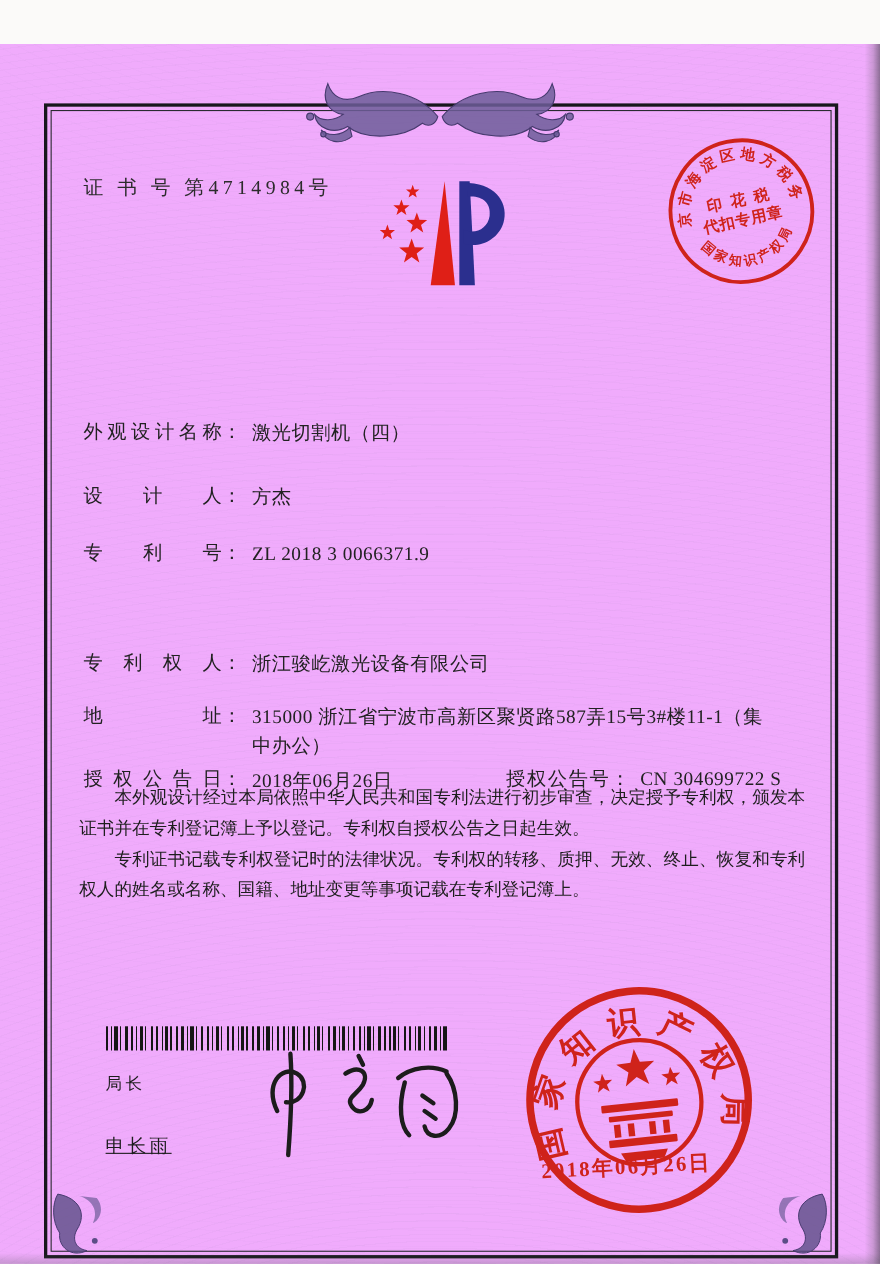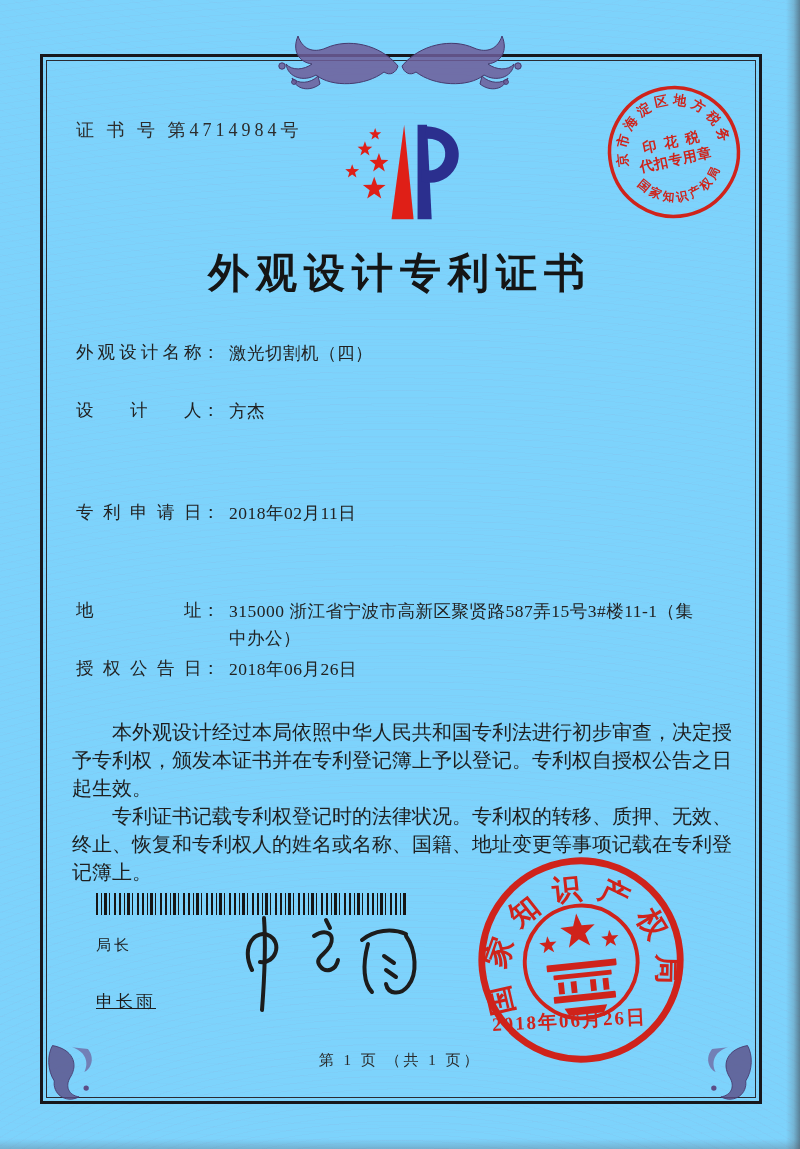--- a/index.html
+++ b/index.html
@@ -2,21 +2,21 @@
 <html style="--seal-red: #cf231b; --logo-red: #df1f17; --logo-blue: #2b2f8e; --ornament-purple: #5b4d86; --ink: #222222;"><head>
 <meta charset="utf-8">
 <style>
   html,body{margin:0;padding:0;}
   body{
     width:800px;height:1149px;position:relative;overflow:hidden;
     background:#fbfaf9;
     font-family:"Liberation Serif","DejaVu Serif",serif;
     color:#222;
   }
-  .page{position:absolute;inset:0;background:#7dd3fc;}
+  .page{position:absolute;inset:0;background:#f0abfc;margin-top:40px;}
   
   .waves{
     position:absolute;inset:0;pointer-events:none;opacity:.55;
     background-image:
       repeating-radial-gradient(ellipse 140% 70% at 50% 128%, rgba(160,135,185,.10) 0 1.4px, transparent 1.4px 9px),
       repeating-radial-gradient(ellipse 150% 75% at 50% -30%, rgba(160,135,185,.07) 0 1.4px, transparent 1.4px 11px);
   }
   .scan-edge-right{position:absolute;top:0;right:0;width:14px;height:100%;
     background:linear-gradient(90deg,transparent,rgba(90,90,95,.25) 55%,rgba(60,60,66,.55));}
   .scan-edge-bottom{position:absolute;left:0;bottom:0;width:100%;height:10px;
@@ -41,22 +41,22 @@
   .title{position:absolute;left:0;top:246px;width:100%;text-align:center;
     font-size:41px;font-weight:700;letter-spacing:7px;color:#151515;}
 
   .field-row{position:absolute;left:76px;width:656px;font-size:17.5px;letter-spacing:.5px;color:#222;}
   .flabel{display:inline-block;width:126px;text-align:justify;text-align-last:justify;vertical-align:top;}
   .colon{margin-right:9px;vertical-align:top;}
   .fvalue{display:inline-block;vertical-align:top;max-width:478px;line-height:27px;}
   .pair2{position:absolute;left:384px;top:0;white-space:nowrap;}
   .flabel2{letter-spacing:1.5px;}
 
-  .paras{position:absolute;left:72px;top:720px;width:660px;font-size:20px;line-height:28px;
-    text-align:justify;color:#1e1e1e;font-family:Liberation Mono, monospace;}
+  .paras{position:absolute;left:72px;top:672px;width:660px;font-size:16px;line-height:28px;
+    text-align:justify;color:#1e1e1e;}
   .paras p{margin:0;text-indent:2em;}
 
   .barcode{position:absolute;left:96px;top:893px;width:312px;height:22px;
     background-image:repeating-linear-gradient(90deg,
       #161616 0 2px, transparent 2px 5px,
       #161616 5px 6px, transparent 6px 8px,
       #161616 8px 11px, transparent 11px 13px,
       #161616 13px 14px, transparent 14px 18px,
       #161616 18px 20px, transparent 20px 23px);}
 
@@ -130,36 +130,41 @@
     <text font-size="19" letter-spacing="6" fill="var(--seal-red,#cf231b)" font-weight="700">
       <textPath href="#taxArcTop" startOffset="50%" text-anchor="middle">北京市海淀区地方税务局</textPath>
     </text>
     <text font-size="17" letter-spacing="4" fill="var(--seal-red,#cf231b)" font-weight="700">
       <textPath href="#taxArcBot" startOffset="50%" text-anchor="middle">国家知识产权局</textPath>
     </text>
     <text x="100" y="92" text-anchor="middle" font-size="20" font-weight="700" letter-spacing="3" fill="var(--seal-red,#cf231b)">印 花 税</text>
     <text x="100" y="118" text-anchor="middle" font-size="20" font-weight="700" letter-spacing="1" fill="var(--seal-red,#cf231b)">代扣专用章</text>
   </svg>
 
-  <div class="title">外观设计专利证书</div>
 
   <div class="field-row" style="top:398px">
     <span class="flabel">设计人</span><span class="colon">：</span><span class="fvalue">方杰</span>
   </div>
   <div class="field-row" style="top:340px">
     <span class="flabel">外观设计名称</span><span class="colon">：</span><span class="fvalue">激光切割机（四）</span>
   </div>
-  <div class="field-row" style="top:500px">
-    <span class="flabel">专利申请日</span><span class="colon">：</span><span class="fvalue">2018年02月11日</span>
+  <div class="field-row" style="top:450px">
+    <span class="flabel">专利号</span><span class="colon">：</span><span class="fvalue">ZL 2018 3 0066371.9</span>
+  </div>
+  <div class="field-row" style="top:550px">
+    <span class="flabel">专利权人</span><span class="colon">：</span><span class="fvalue">浙江骏屹激光设备有限公司</span>
   </div>
   <div class="field-row" style="top:598px">
     <span class="flabel">地址</span><span class="colon">：</span><span class="fvalue">315000 浙江省宁波市高新区聚贤路587弄15号3#楼11-1（集中办公）</span>
   </div>
   <div class="field-row" style="top:656px">
     <span class="flabel">授权公告日</span><span class="colon">：</span><span class="fvalue">2018年06月26日</span>
+    <span class="pair2">
+      <span class="flabel2">授权公告号</span><span class="colon">：</span><span>CN 304699722 S</span>
+    </span>
   </div>
 
   <div class="paras">
     <p>本外观设计经过本局依照中华人民共和国专利法进行初步审查，决定授予专利权，颁发本证书并在专利登记簿上予以登记。专利权自授权公告之日起生效。</p>
     <p>专利证书记载专利权登记时的法律状况。专利权的转移、质押、无效、终止、恢复和专利权人的姓名或名称、国籍、地址变更等事项记载在专利登记簿上。</p>
   </div>
 
   <div class="barcode"></div>
 
   <div class="officer-title">局长</div>
@@ -197,17 +202,16 @@
       <rect x="84" y="131" width="6" height="12"></rect>
       <rect x="97" y="131" width="6" height="12"></rect>
       <rect x="117" y="131" width="6" height="12"></rect>
       <rect x="130" y="131" width="6" height="12"></rect>
       <rect x="78" y="145" width="64" height="7" rx="1"></rect>
       <path d="M88,158 h44 l-4,8 h-36 Z"></path>
     </g>
   </svg>
   <div class="seal-date">2018年06月26日</div>
 
-  <div class="footer">第 1 页 （共 1 页）</div>
 
   <div class="scan-edge-right"></div>
   <div class="scan-edge-bottom"></div>
 </div>
 
 </body></html>

